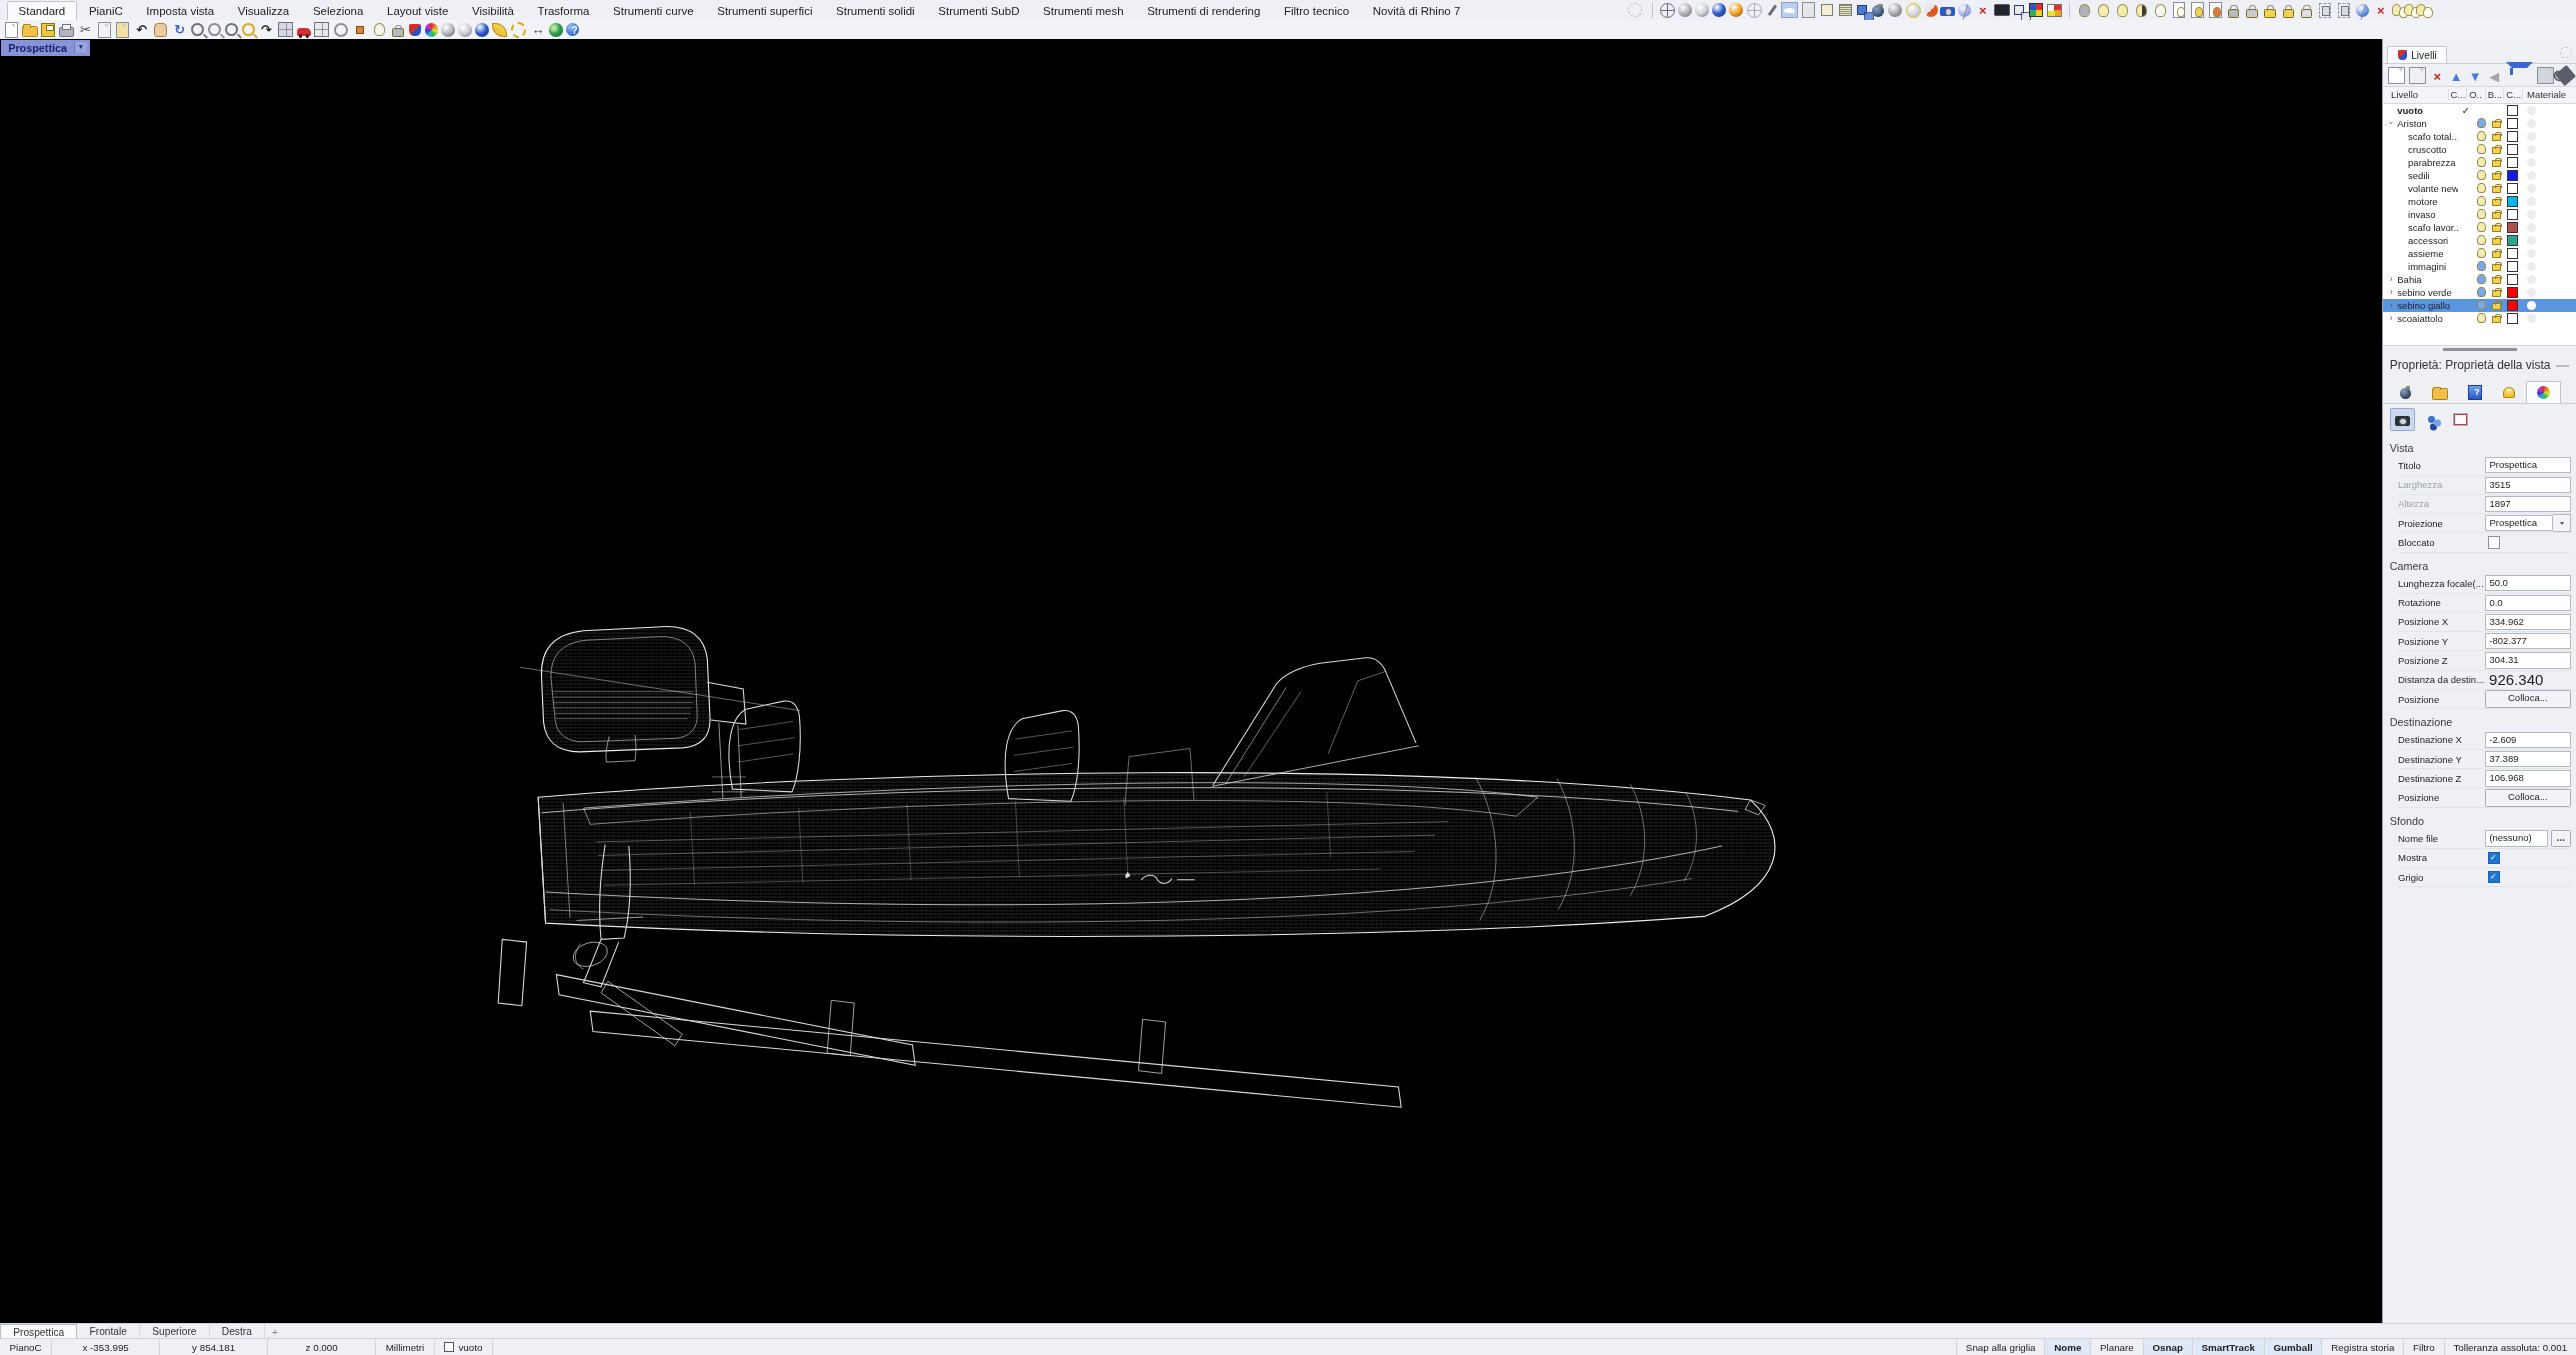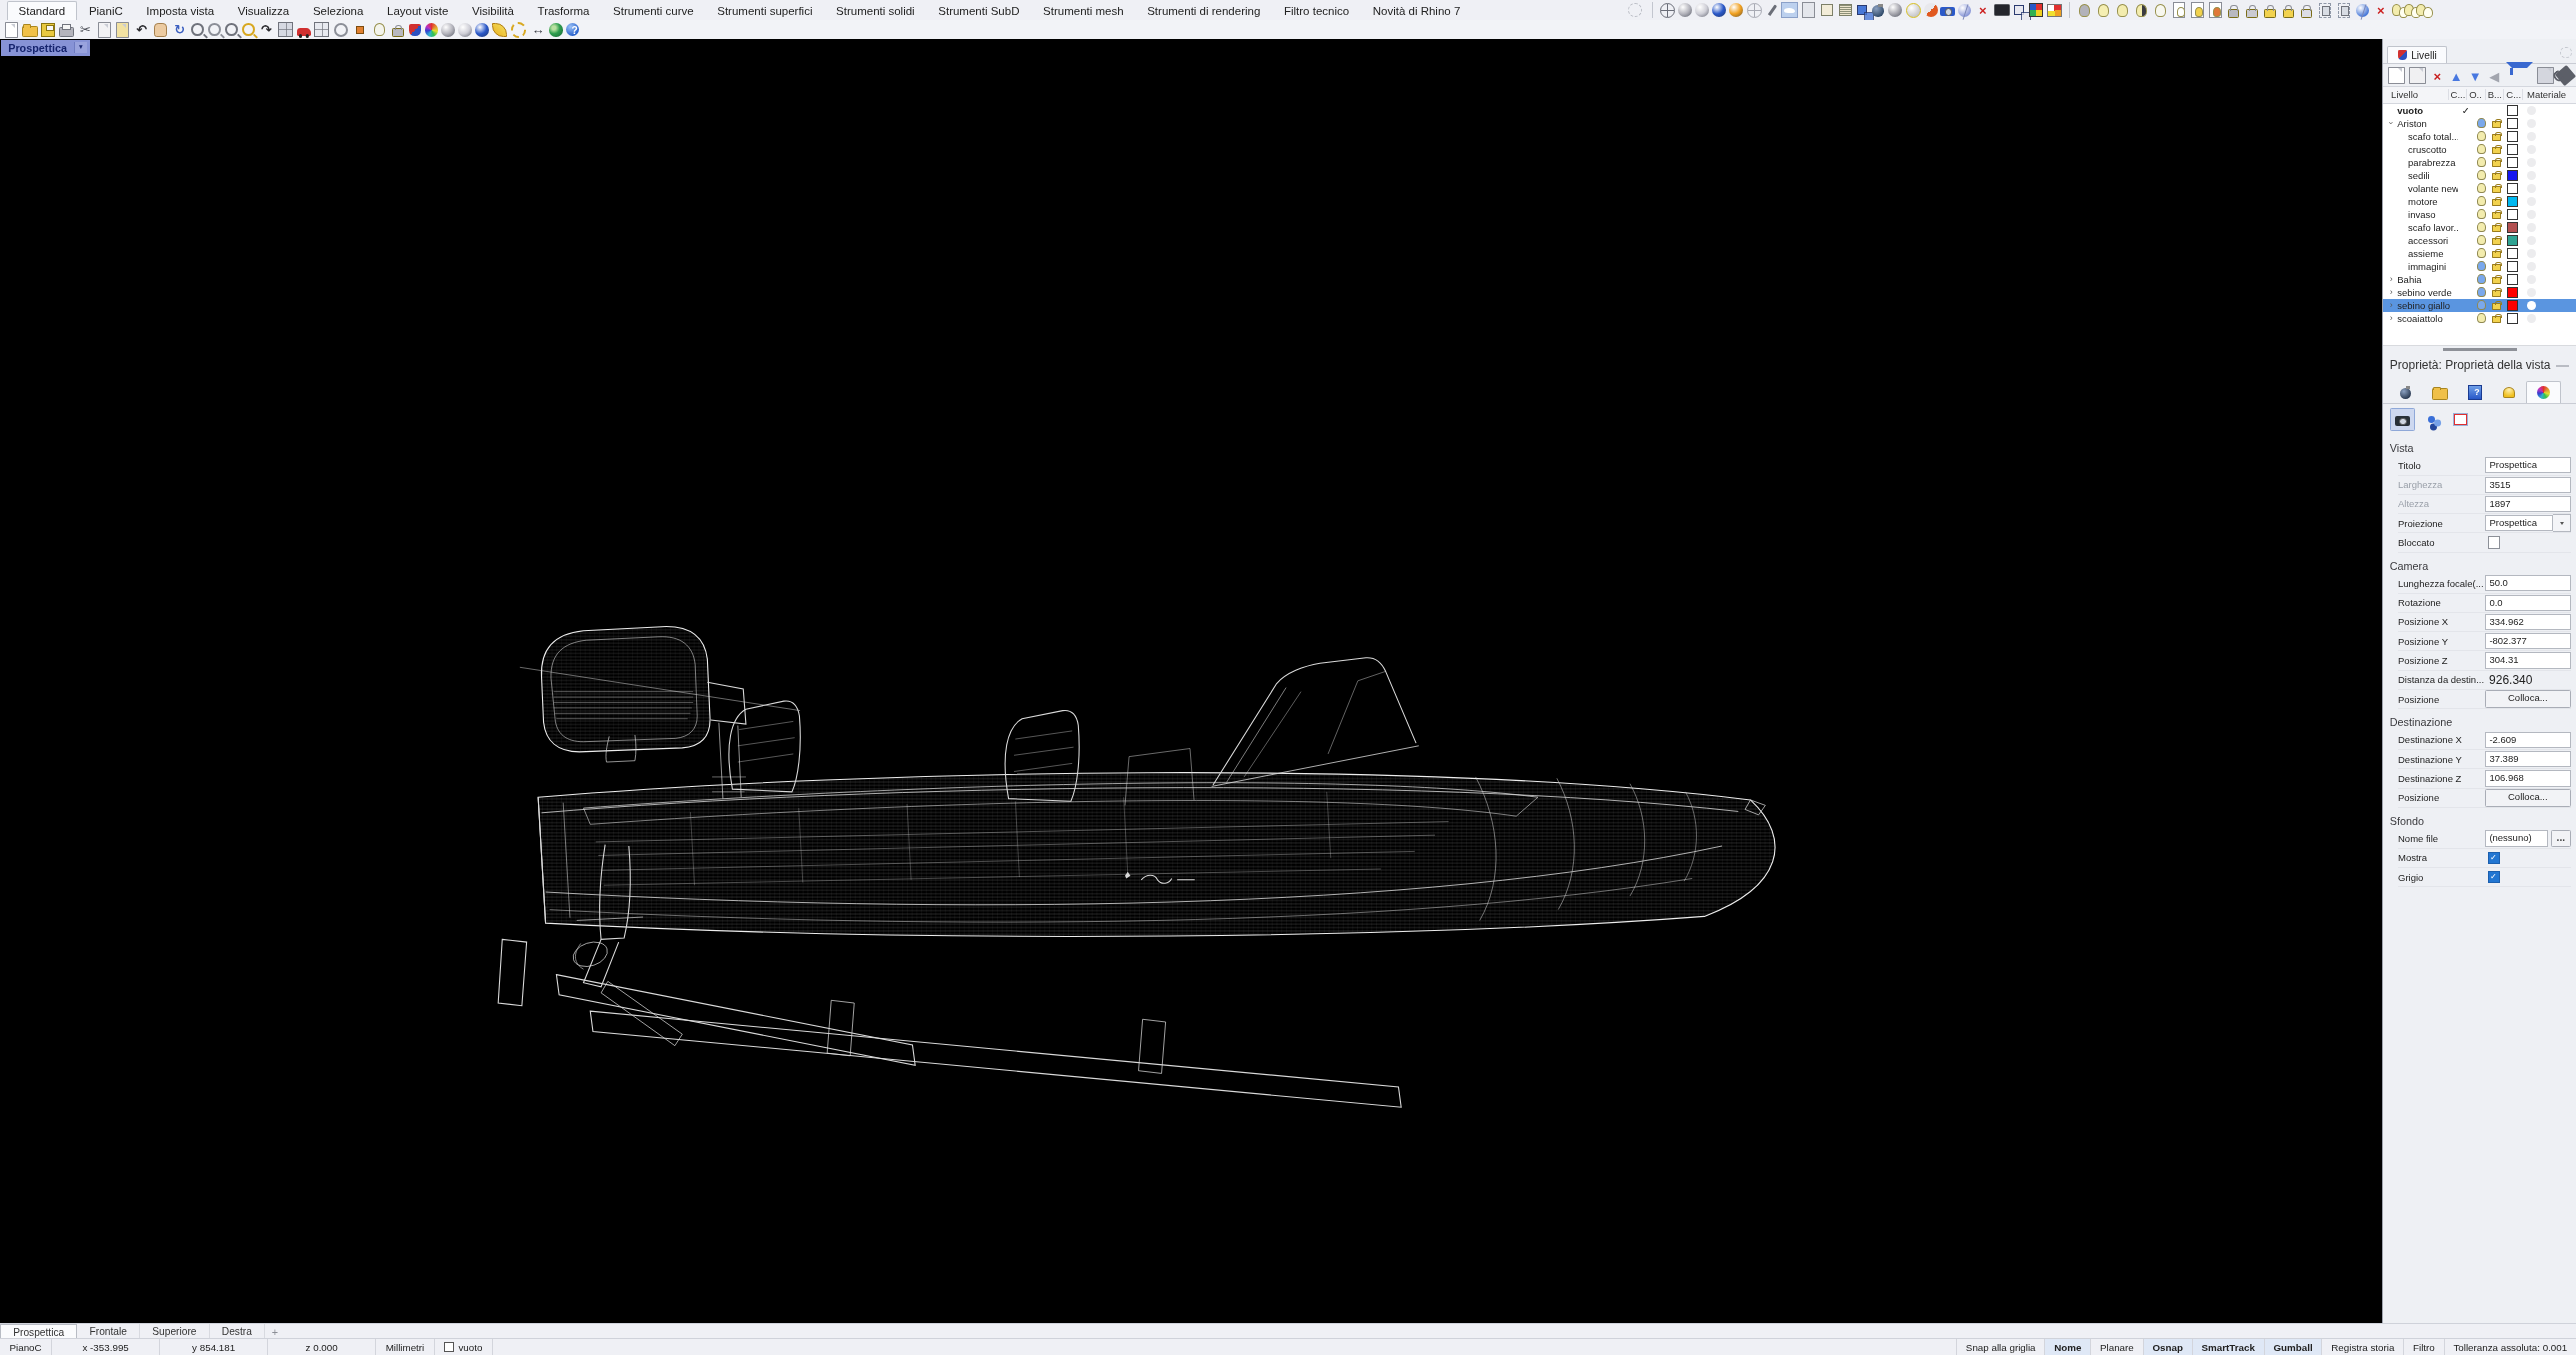--- a/index.html
+++ b/index.html
@@ -143,21 +143,21 @@
   .vbtns{display:flex;align-items:center;gap:4.1px;padding:4.1px 6.8px;}
   .vbtn{width:23px;height:20.3px;display:flex;align-items:center;justify-content:center;border:0.7px solid transparent;border-radius:1.4px;}
   .vbtn.active{background:#cdd8f0;border-color:#8fa8d8;}
   .secthead{font-size:10.8px;color:#3a3a3e;padding:6.8px 6.8px 2.7px;}
   .frow{display:flex;align-items:center;height:18.3px;margin:0 5.4px 0 15px;border-bottom:0.7px solid #e3e5ea;}
   .flabel{width:87px;font-size:9.5px;color:#222;white-space:nowrap;overflow:hidden;flex:none;}
   .flabel.dis{color:#9aa0a9;}
   .fval{flex:1;display:flex;align-items:center;min-width:0;}
   .finput{flex:1;height:14.2px;background:#fff;border:0.7px solid #b4b8c0;font-size:9.5px;line-height:14.2px;padding:0 3.4px;
           white-space:nowrap;overflow:hidden;}
-  .fplain{font-size:12px;padding-left:4.1px;}
+  .fplain{font-size:15px;padding-left:4.1px;}
   .fsel-dd{width:16.2px;height:15.6px;border:0.7px solid #b4b8c0;border-left:none;background:#f4f5f8;display:flex;align-items:center;justify-content:center;}
   .fsel-dd::after{content:"";border:2.7px solid #0000;border-top:3.4px solid #555;margin-top:2.7px;}
   .fbtn{flex:1;height:15.6px;background:#f2f3f6;border:0.7px solid #a9adb6;border-radius:1.4px;font-size:9.5px;text-align:center;line-height:14.2px;}
   .fdots{width:17.6px;height:15.6px;margin-left:2.7px;background:#f2f3f6;border:0.7px solid #a9adb6;border-radius:1.4px;text-align:center;line-height:13px;font-weight:bold;color:#444;flex:none;}
   .cb{width:10.2px;height:10.2px;border:0.7px solid #8c9098;background:#fff;margin-left:2.7px;}
   .cb.on{background:#2276d2;border-color:#1b5fae;position:relative;}
   .cb.on::after{content:"✓";position:absolute;left:1.4px;top:-0.7px;color:#fff;font-size:8.1px;font-weight:bold;}
 
   
   .vptabs{position:absolute;left:0;right:0;bottom:15.6px;height:15.6px;background:#eff0f5;border-top:0.7px solid #cfd2da;

